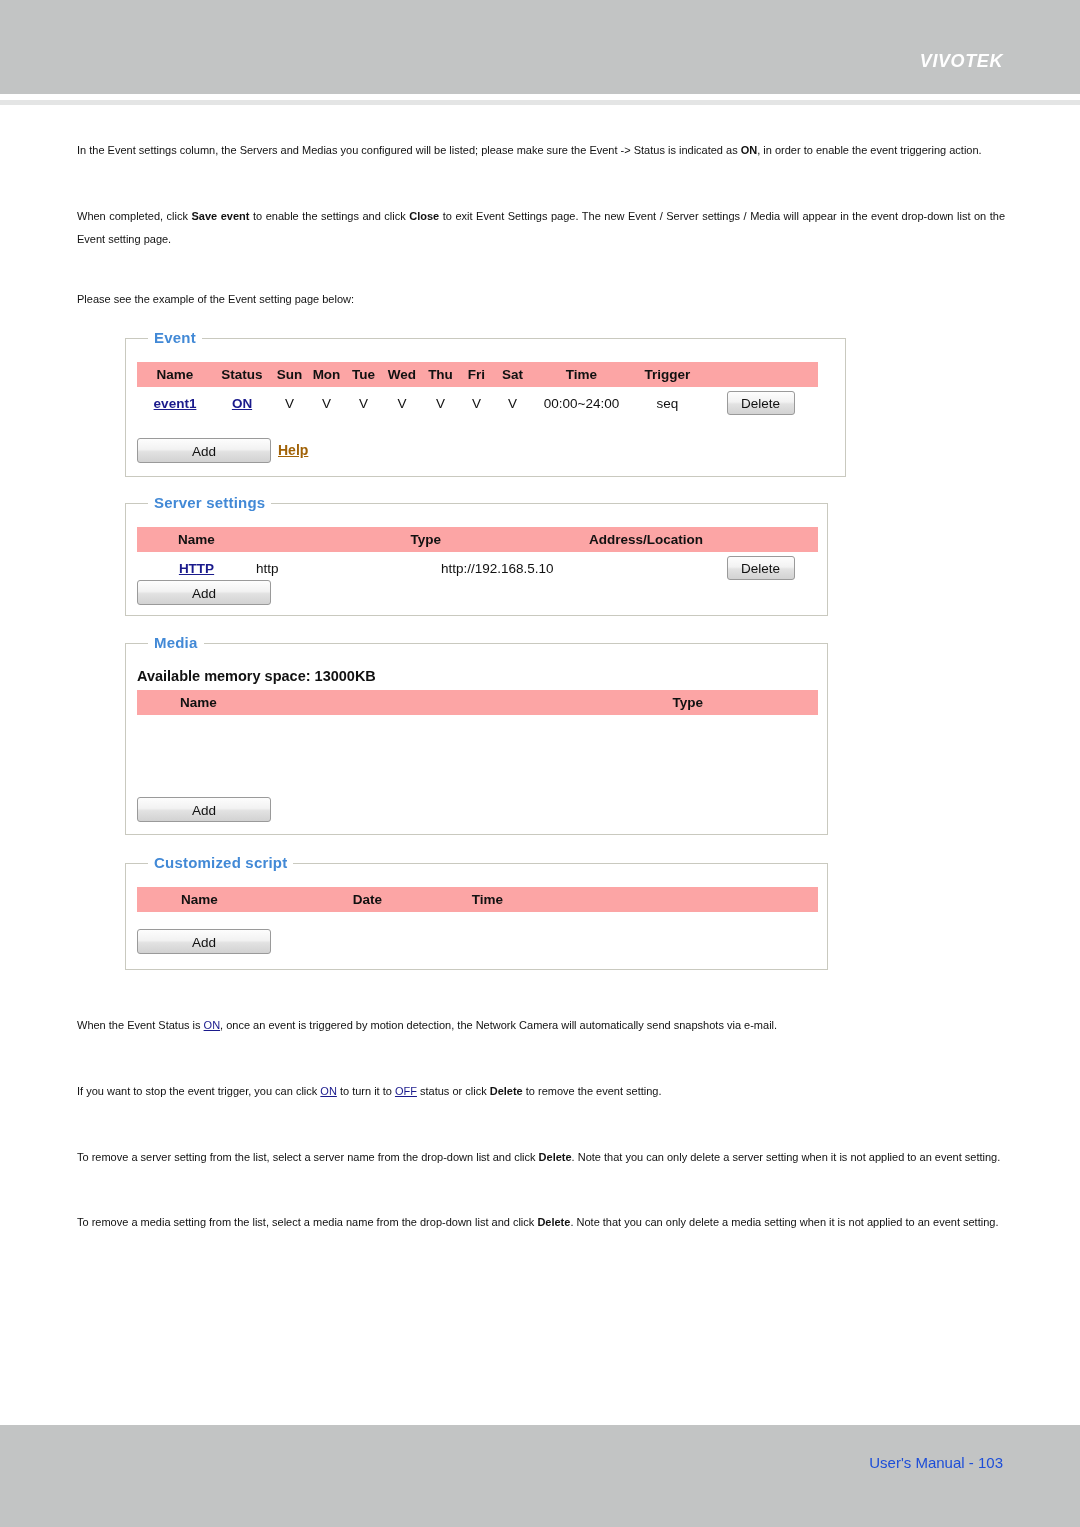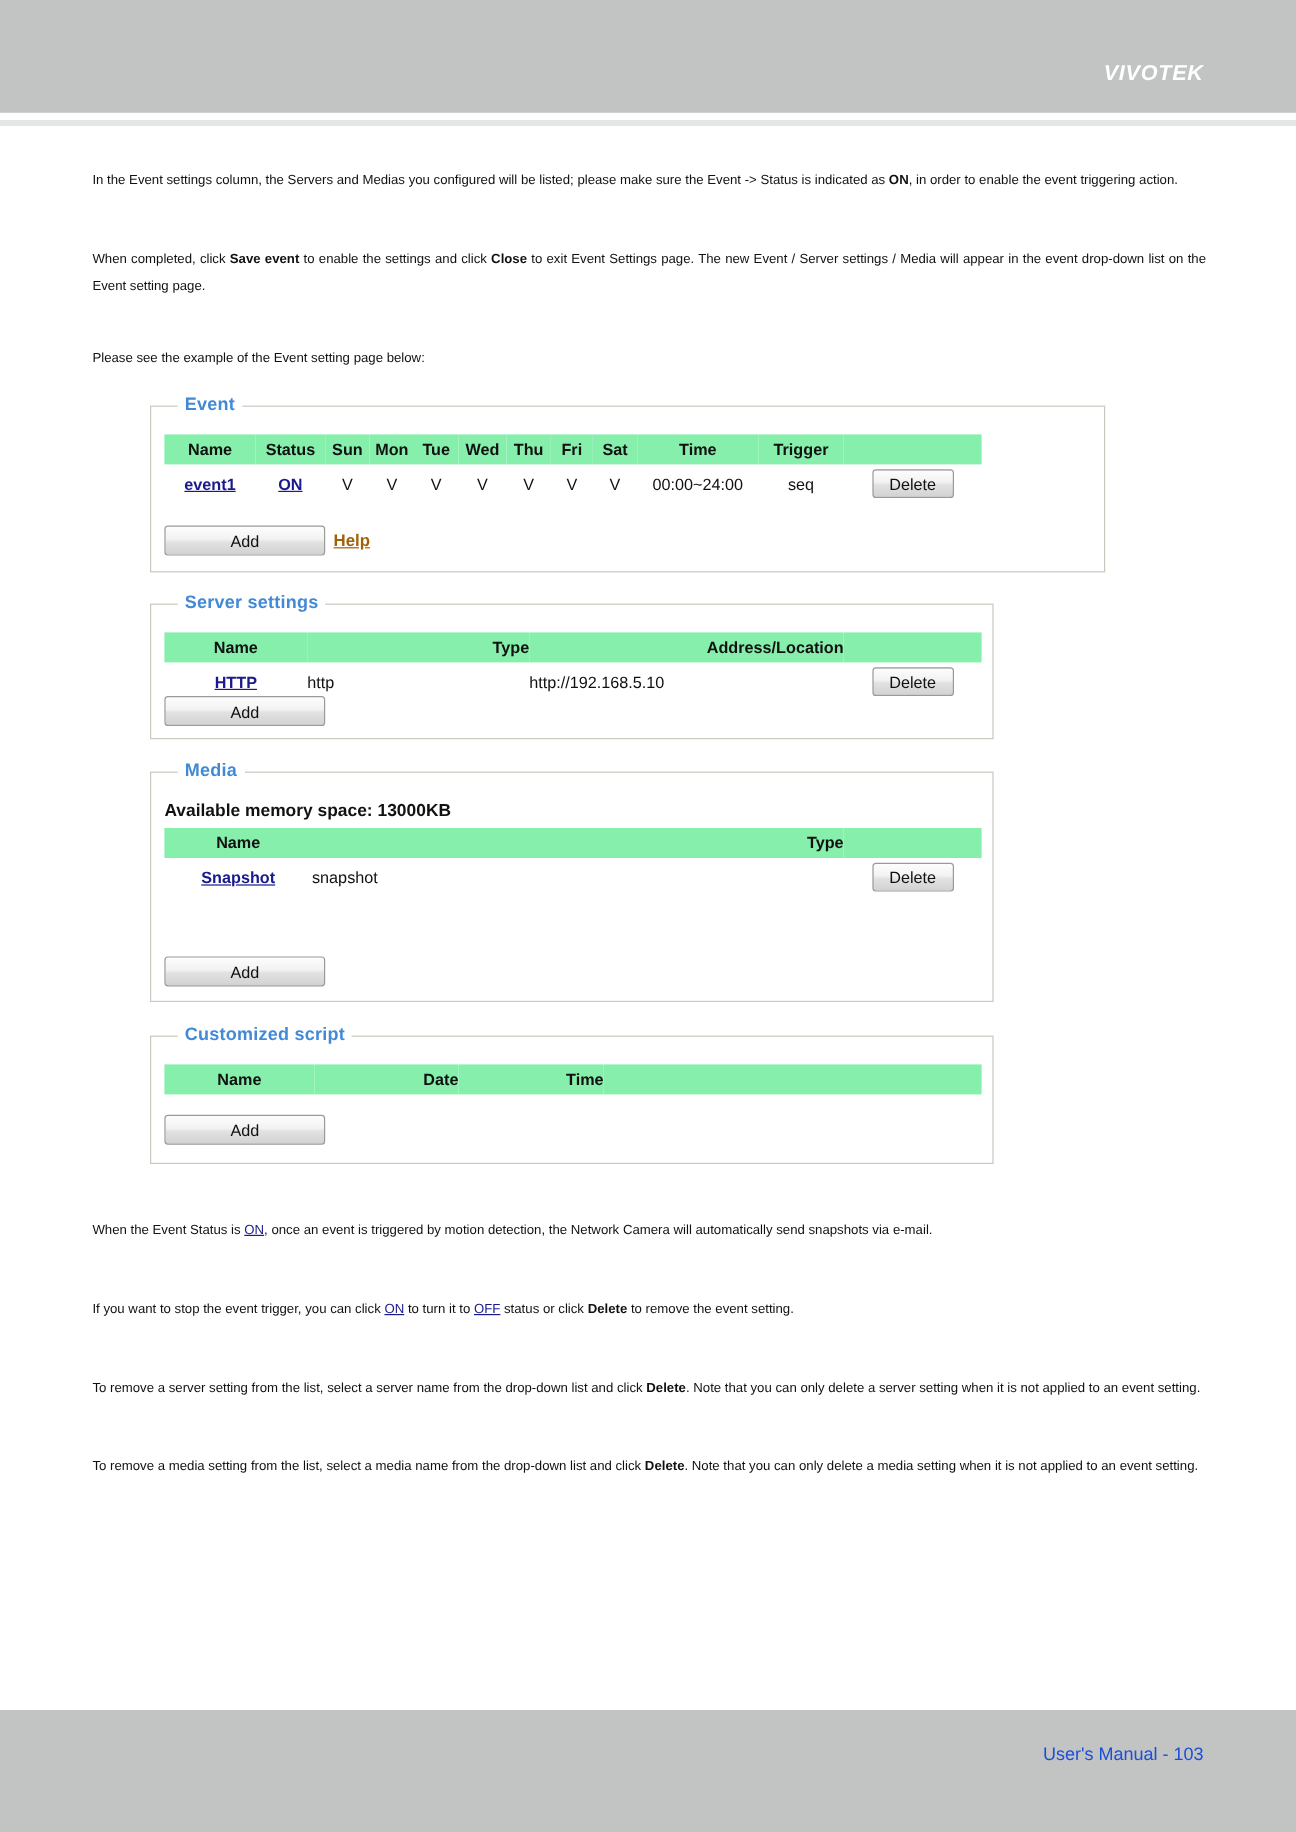--- a/index.html
+++ b/index.html
@@ -81,21 +81,21 @@
     font-size:14.5px; font-weight:bold; color:#111;
     white-space:nowrap;
   }
 
   
   .tbl{
     position:absolute;
     border-collapse:collapse;
     table-layout:fixed;
   }
-  .tbl thead tr{ background:#86efac; }
+  .tbl thead tr{ background:#fca5a5; }
   .tbl th{
     font-size:13.5px; font-weight:bold; color:#111;
     padding:5px 0 5px 0;
     text-align:center;
     white-space:nowrap;
   }
   .tbl td{
     font-size:13.5px; color:#111;
     padding:4px 0;
     text-align:center;
@@ -149,21 +149,21 @@
 <div class="para" id="para-1" style="top:139px;">
   <span>In the Event settings column, the Servers and Medias you configured will be listed; please make sure the Event -&gt; Status is indicated as </span><b>ON</b><span>, in order to enable the event triggering action.</span>
 </div>
 
 <div class="para" id="para-2" style="top:205px;">
   <span>When completed, click </span><b>Save event</b><span> to enable the settings and click </span><b>Close</b><span> to exit Event Settings page. The new Event / Server settings / Media will appear in the event drop-down list on the Event setting page.</span>
 </div>
 
 <div class="para nojust" id="para-3" style="top:288px;">Please see the example of the Event setting page below:</div>
 
-<div class="panel" id="event-panel" style="left:125px; top:338px; width:796px; height:139px;">
+<div class="panel" id="event-panel" style="left:125px; top:338px; width:721px; height:139px;">
   <div class="panel-title">Event</div>
 
   <table class="tbl" id="event-table" style="left:11px; top:23px; width:681px;">
     <colgroup>
       <col style="width:76px">
         <col style="width:58px">
         <col style="width:37px">
         <col style="width:37px">
       <col style="width:37px">
         <col style="width:40px">
@@ -255,25 +255,20 @@
         <col style="width:115px">
     </colgroup>
     <thead>
       <tr>
         <th>Name</th>
         <th class="left">Type</th>
         <th></th>
       </tr>
     </thead>
     <tbody>
-      <tr>
-        <td><span class="tlink">Snapshot</span></td>
-        <td class="left">snapshot</td>
-        <td><span class="btn btn-del">Delete</span></td>
-      </tr>
     </tbody>
   </table>
 
   <span class="btn btn-add" style="left:11px; top:153px;">Add</span>
 </div>
 
 <div class="panel" id="script-panel" style="left:125px; top:863px; width:703px; height:107px;">
   <div class="panel-title">Customized script</div>
 
   <table class="tbl" id="script-table" style="left:11px; top:23px; width:681px;">

